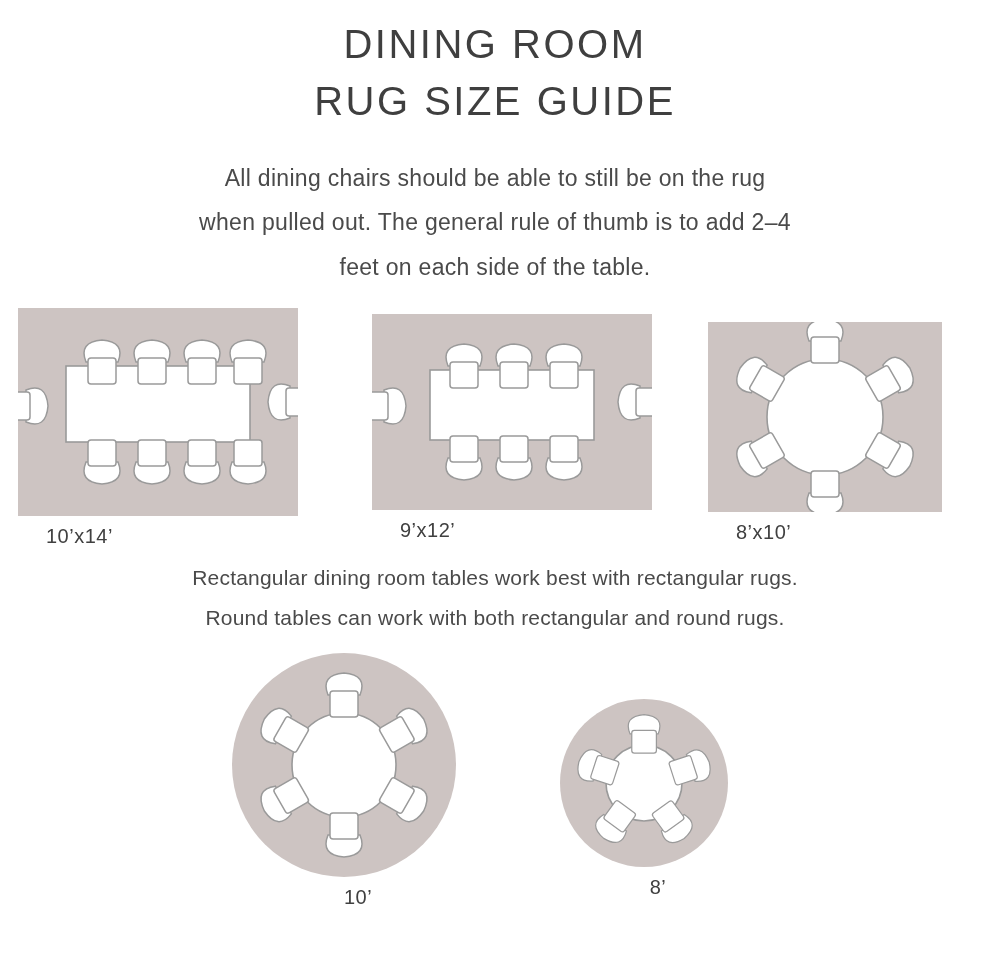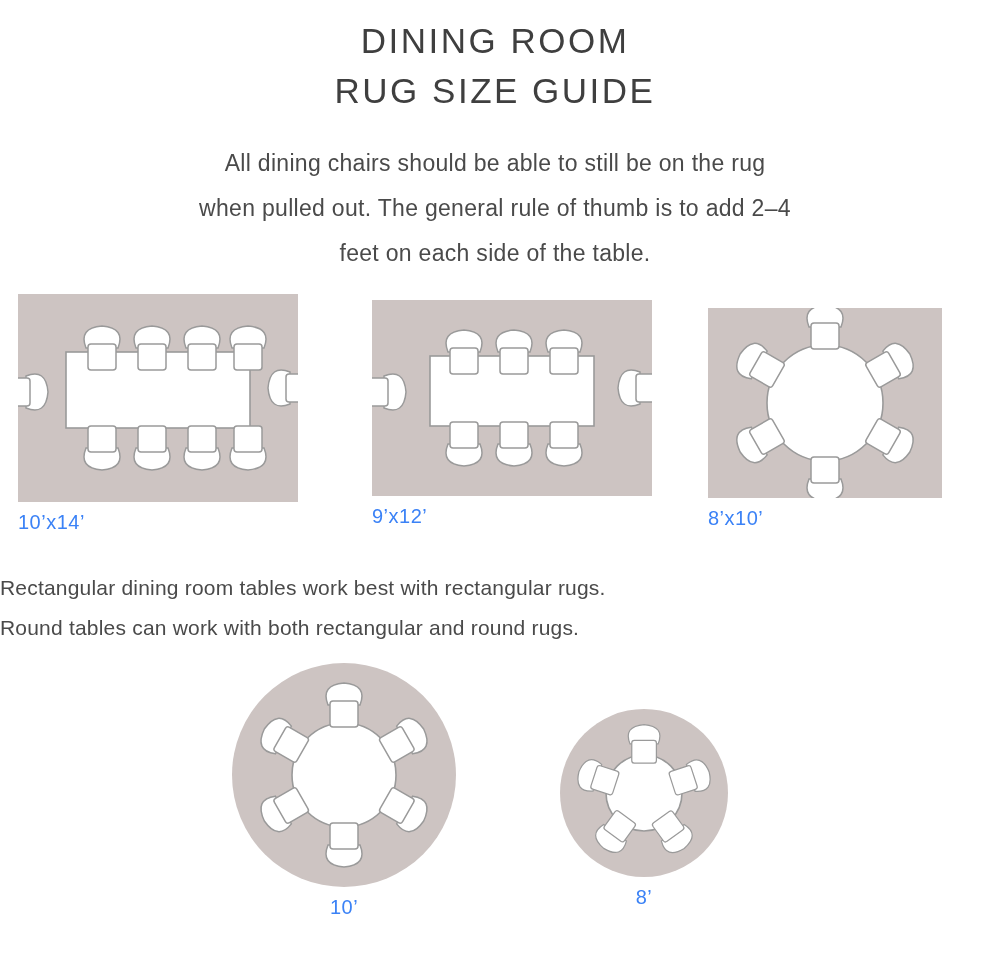--- a/index.html
+++ b/index.html
@@ -21,21 +21,21 @@
     position: relative;
     background: #ffffff;
   }
 
   
   .title-block {
     text-align: center;
     padding-top: 16px;
   }
   .title-line {
-    font-size: 35px;
+    font-size: 40px;
     letter-spacing: 2.5px;
     color: #3f3f3f;
     line-height: 1.42;
     font-weight: 400;
   }
 
   
   .intro {
     text-align: center;
     margin-top: 26px;
@@ -60,30 +60,31 @@
     background: #cdc4c2;
     position: relative;
   }
   .rug-circle {
     background: #cdc4c2;
     border-radius: 50%;
     position: relative;
   }
   .caption {
     font-size: 20px;
-    color: #3b82f6;
+    color: #404040;
     letter-spacing: 0.5px;
     margin-top: 9px;
     white-space: nowrap;
+    margin-left: 28px;
   }
 
   
   .mid-text {
-    text-align: left;
-    margin-top: 24px;
+    text-align: center;
+    margin-top: 0;
   }
   .mid-line {
     font-size: 21px;
     line-height: 1.92;
     color: #4a4a4a;
     letter-spacing: 0.2px;
   }
 
   .rug-row-bottom {
     position: relative;

